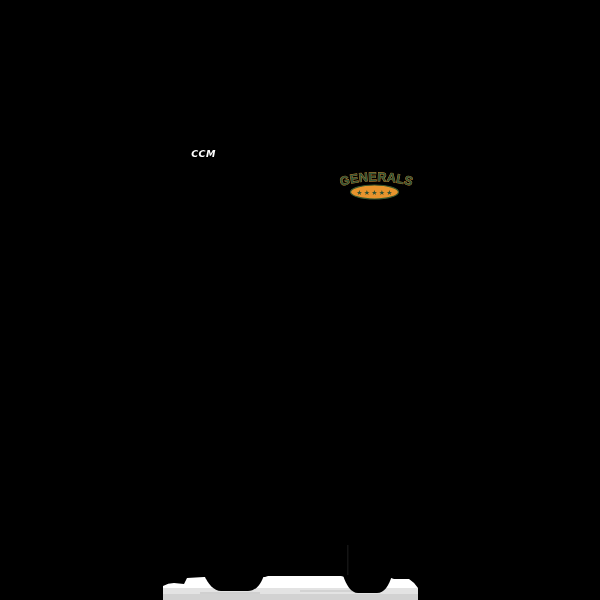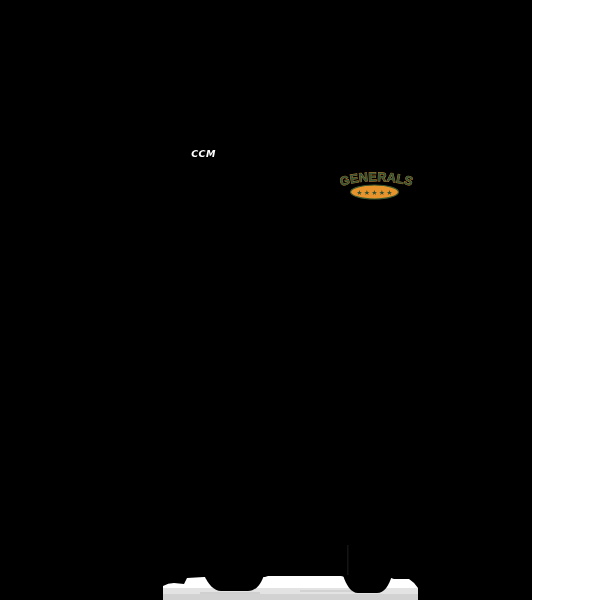--- a/index.html
+++ b/index.html
@@ -1,17 +1,17 @@
 <!DOCTYPE html>
 <html><head>
 <meta charset="utf-8">
 <style>
   html, body { margin: 0; padding: 0; background: #ffffff; }
   .stage {
-    width: 532px; height: 600px;
+    width: 600px; height: 600px;
     position: relative; overflow: hidden;
     background: #737373;
     font-family: "DejaVu Sans", sans-serif;
     text-align: center;
   }
   svg { display: block; }
   .brand-logo-text {
     font-family: "DejaVu Sans", sans-serif;
     font-weight: bold;
     font-style: italic;

